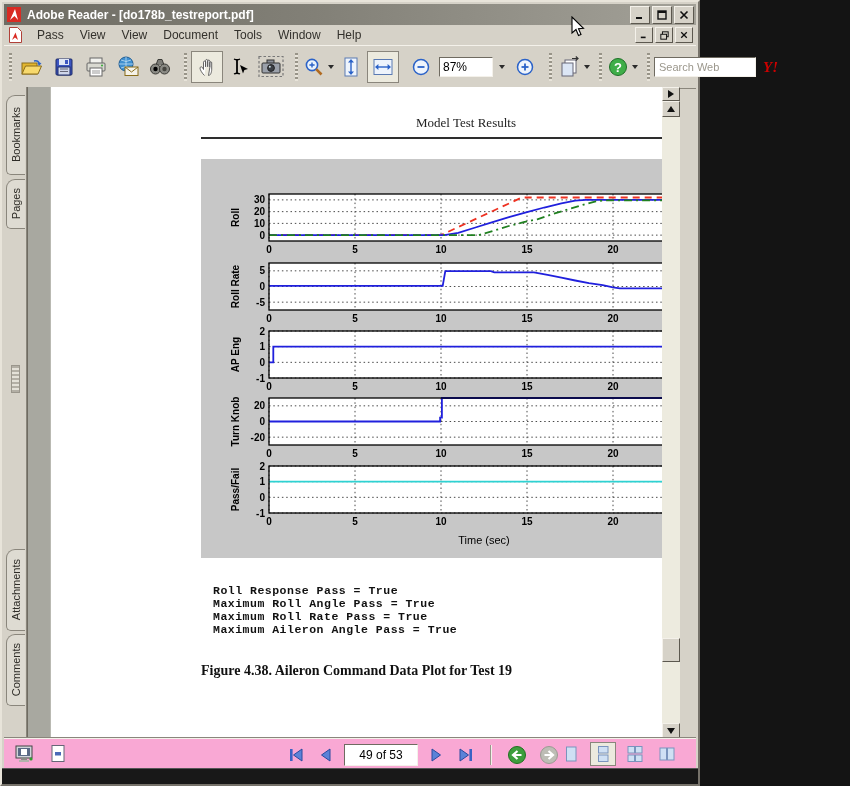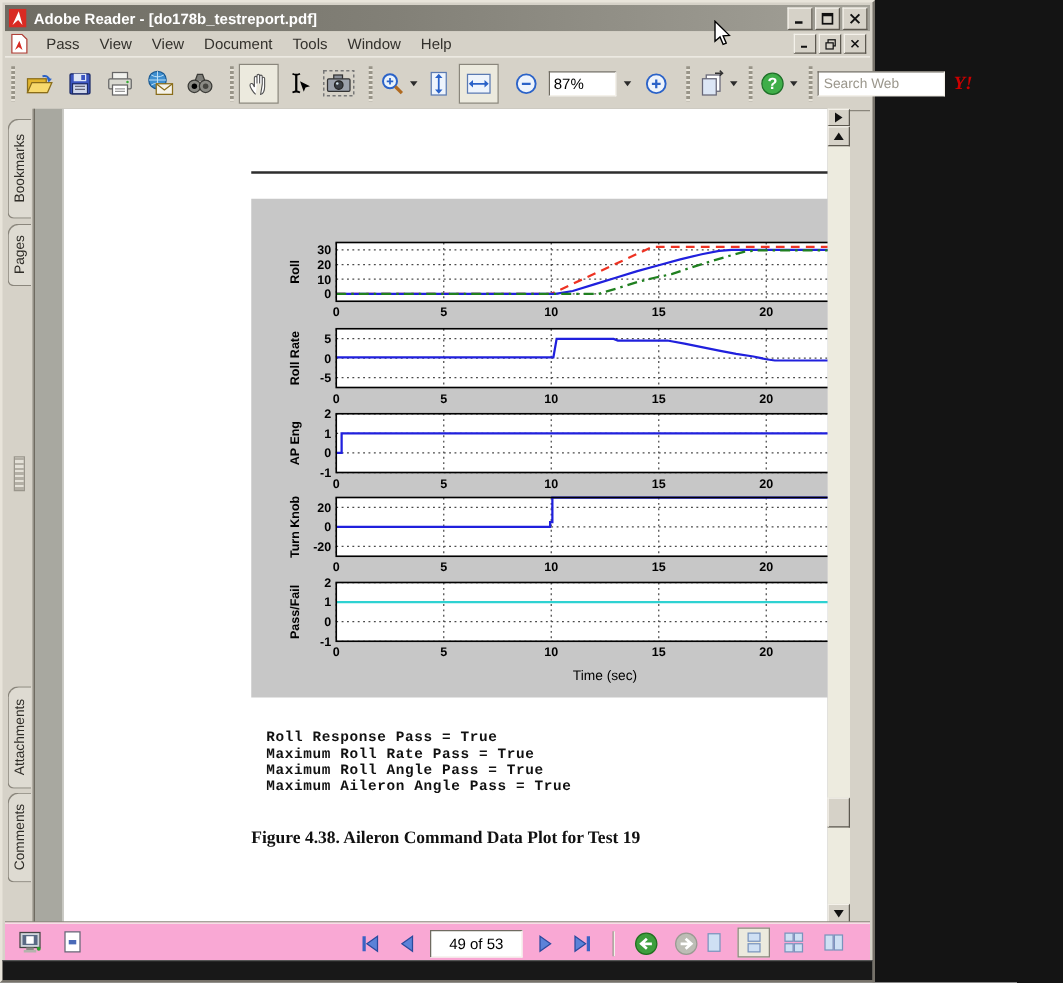--- a/index.html
+++ b/index.html
@@ -324,20 +324,21 @@
       <div class="tab" style="top:462px;height:80px;">
           <span>Attachments</span>
         </div>
       <div class="tab" style="top:547px;height:70px;">
           <span>Comments</span>
         </div>
     </div>
 
     <div class="viewport">
       <div class="page">
+        <div class="doc-title">Model Test Results</div>
         <div class="doc-rule"></div>
         <div class="figure" id="figure"><svg width="530" height="399">
               <rect x="68" y="35" width="430" height="47" fill="#ffffff"></rect>
               <line x1="68" y1="35" x2="68" y2="82" stroke="#4a4a4a" stroke-width="1" stroke-dasharray="1.5,2.8"></line>
               <text x="68" y="94" text-anchor="middle" font-size="10" font-weight="bold" fill="#000" font-family="Liberation Sans, sans-serif">0</text>
               <line x1="154" y1="35" x2="154" y2="82" stroke="#4a4a4a" stroke-width="1" stroke-dasharray="1.5,2.8"></line>
               <text x="154" y="94" text-anchor="middle" font-size="10" font-weight="bold" fill="#000" font-family="Liberation Sans, sans-serif">5</text>
               <line x1="240" y1="35" x2="240" y2="82" stroke="#4a4a4a" stroke-width="1" stroke-dasharray="1.5,2.8"></line>
               <text x="240" y="94" text-anchor="middle" font-size="10" font-weight="bold" fill="#000" font-family="Liberation Sans, sans-serif">10</text>
               <line x1="326" y1="35" x2="326" y2="82" stroke="#4a4a4a" stroke-width="1" stroke-dasharray="1.5,2.8"></line>
@@ -448,22 +449,22 @@
               <text x="64" y="326.1666666666667" text-anchor="end" font-size="10" font-weight="bold" fill="#000" font-family="Liberation Sans, sans-serif">1</text>
               <line x1="68" y1="307" x2="498" y2="307" stroke="#4a4a4a" stroke-width="1" stroke-dasharray="1.5,2.8"></line>
               <text x="64" y="310.5" text-anchor="end" font-size="10" font-weight="bold" fill="#000" font-family="Liberation Sans, sans-serif">2</text>
               <polyline points="68.0,322.7 498.0,322.7" fill="none" stroke="#2ed2d2" stroke-width="1.8"></polyline>
               <rect x="68" y="307" width="430" height="47" fill="none" stroke="#000" stroke-width="1.3"></rect>
               <text x="0" y="0" text-anchor="middle" font-size="10" font-weight="bold" fill="#000" font-family="Liberation Sans, sans-serif" transform="translate(38,330.5) rotate(-90)">Pass/Fail</text>
               <text x="283" y="385" text-anchor="middle" font-size="11" font-weight="normal" fill="#000" font-family="Liberation Sans, sans-serif">Time (sec)</text>
             </svg></div>
         <div class="results">
           <div>Roll Response Pass = True</div>
+          <div>Maximum Roll Angle Pass = True</div>
           <div>Maximum Roll Rate Pass = True</div>
-          <div>Maximum Roll Angle Pass = True</div>
           <div>Maximum Aileron Angle Pass = True</div>
         </div>
         <div class="caption">Figure 4.38. Aileron Command Data Plot for Test 19</div>
       </div>
     </div>
 
     <div class="vscroll">
       <div class="sbtn toggle">
           <span class="tri-r"></span>
         </div>

